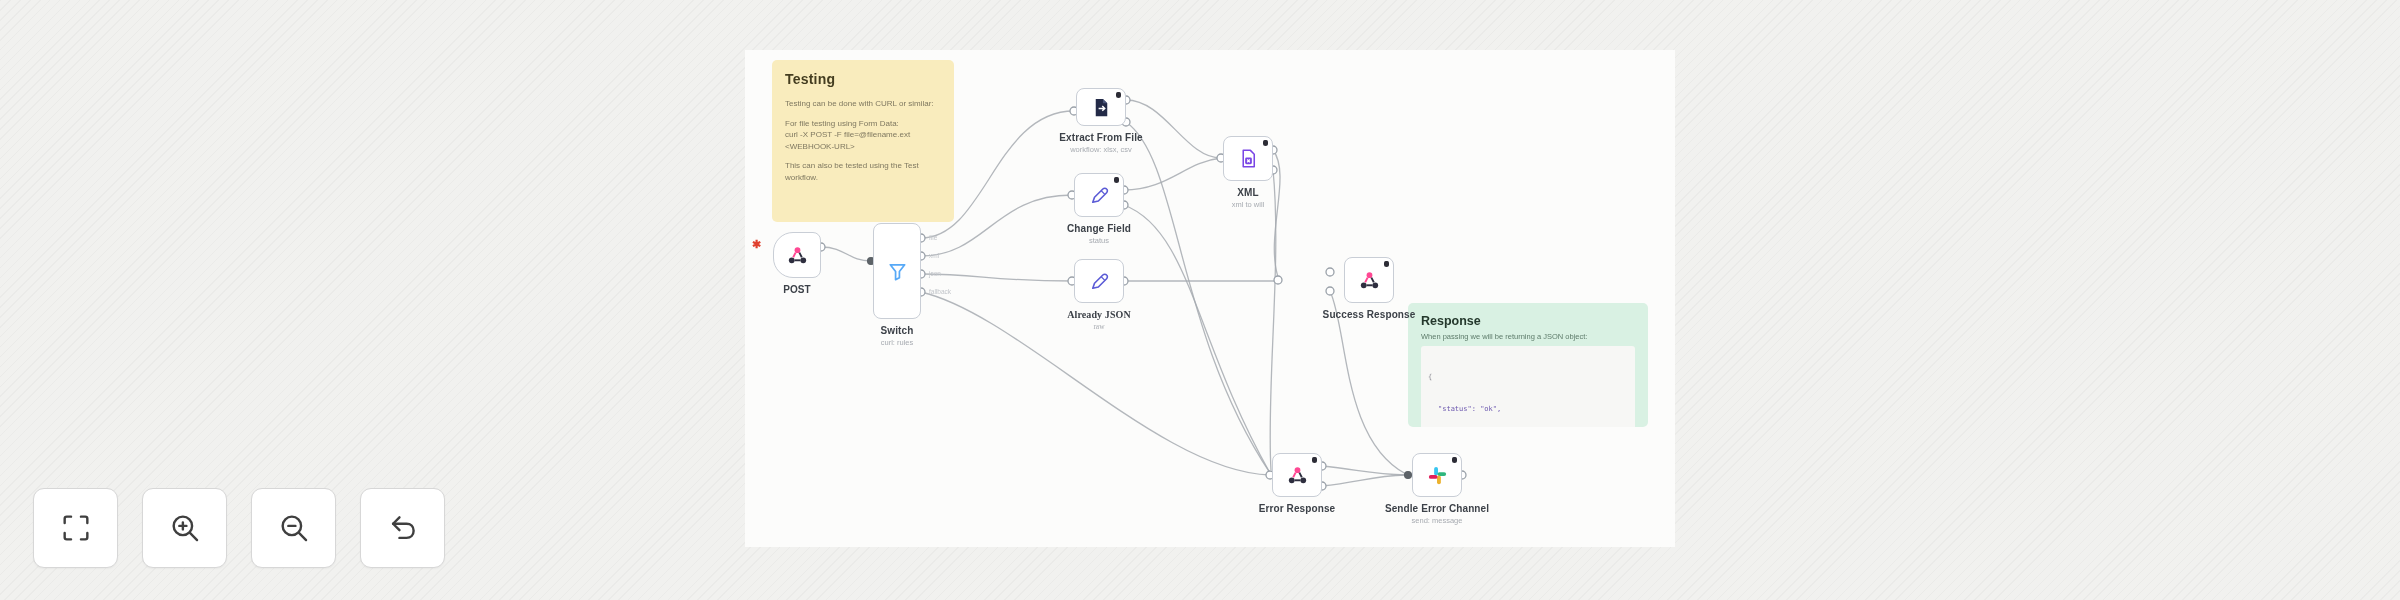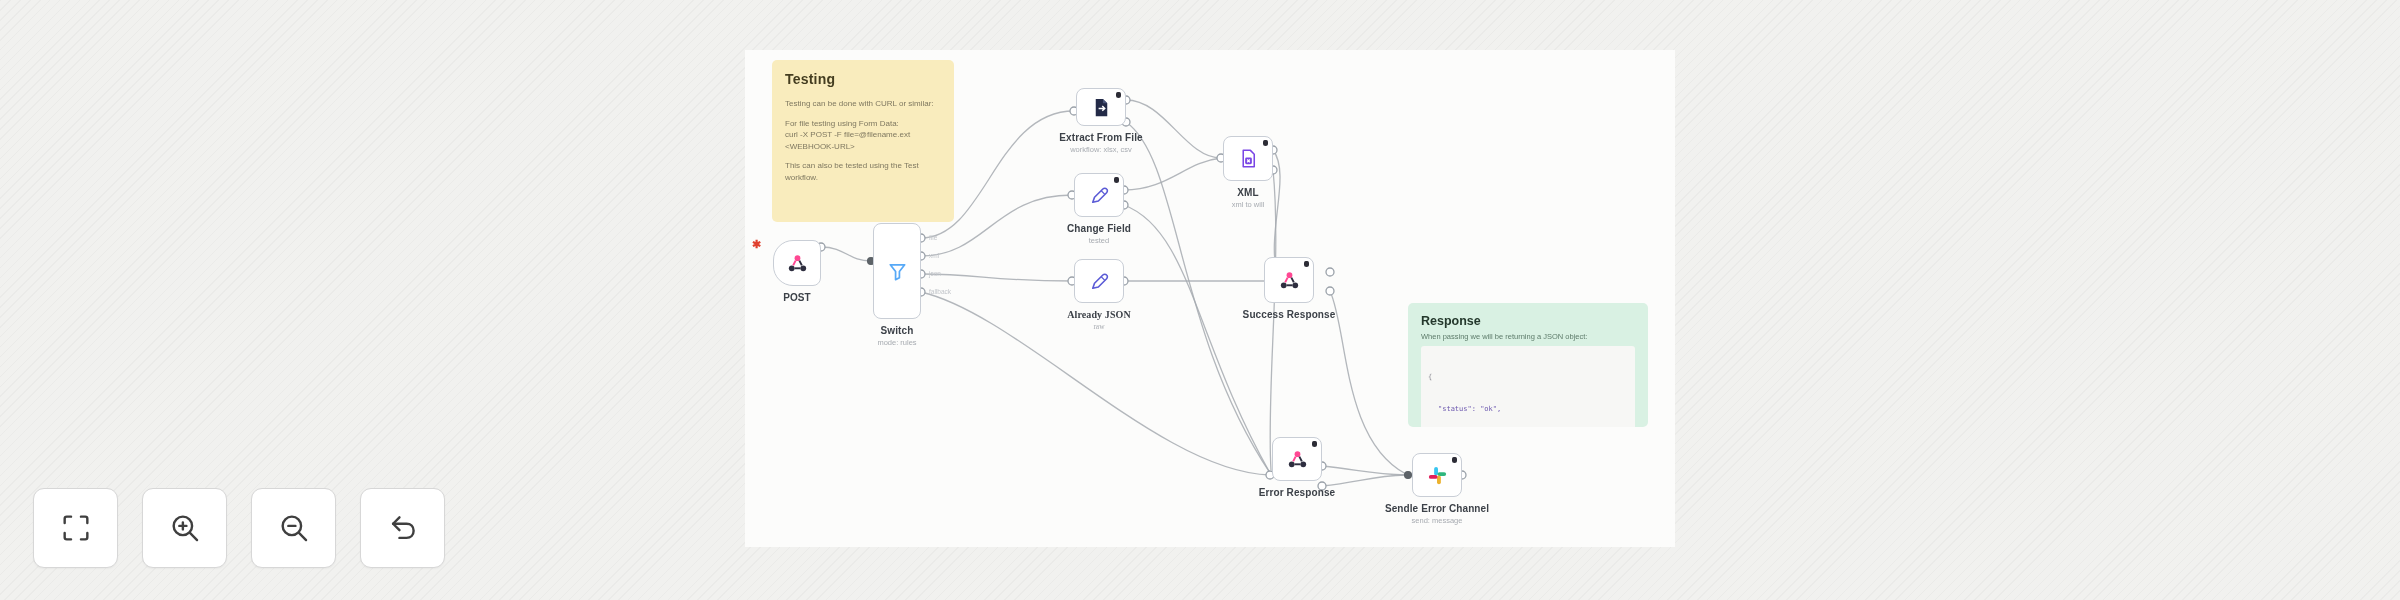--- a/index.html
+++ b/index.html
@@ -146,42 +146,42 @@
   <div class="sticky sticky-testing">
     <h3>Testing</h3>
     <p>Testing can be done with CURL or similar:</p>
     <p><span>For file testing using Form Data:</span><br>
       <span>curl -X POST -F file=@filename.ext &lt;WEBHOOK-URL&gt;</span></p>
     <p>This can also be tested using the Test workflow.</p>
   </div>
 
   <div class="issue-mark">✱</div>
 
-  <div class="node" style="left:773px; top:240px; width:48px; height:46px;">
+  <div class="node" style="left:773px; top:232px; width:48px; height:46px;">
     <div class="node-box trigger">
       <svg class="nicon" viewBox="0 0 24 24">
         <circle cx="12" cy="6.5" r="3" fill="#ff4893"></circle>
         <circle cx="6" cy="17" r="3" fill="#2e2e3f"></circle>
         <circle cx="18" cy="17" r="3" fill="#2e2e3f"></circle>
         <path d="M10 9 L7.5 14" stroke="#ff4893" stroke-width="2" fill="none"></path>
         <path d="M14 9 L16.5 14" stroke="#2e2e3f" stroke-width="2" fill="none"></path>
         <path d="M9 17 H15" stroke="#2e2e3f" stroke-width="2" fill="none"></path>
       </svg>
     </div>
     <div class="node-label">POST</div>
   </div>
 
   <div class="node" style="left:873px; top:223px; width:48px; height:96px;">
     <div class="node-box">
       <svg class="nicon" viewBox="0 0 24 24">
         <path d="M4.5 5 H19.5 L14 12 V18.5 L10 20.5 V12 Z" fill="none" stroke="#57a9f7" stroke-width="1.8" stroke-linejoin="round"></path>
       </svg>
     </div>
     <div class="node-label">Switch</div>
-    <div class="node-sub">mode: rules</div>
+    <div class="node-sub">curl: rules</div>
   </div>
 
   <div class="node" style="left:1076px; top:88px; width:50px; height:38px;">
     <div class="node-box">
       <svg class="nicon" viewBox="0 0 24 24">
         <path d="M6 3 H13.5 L18 7.5 V21 H6 Z" fill="#232a47"></path>
         <path d="M13.5 3 V7.5 H18 Z" fill="#4a5579"></path>
         <path d="M9 13 H15 M12.8 10.5 L15.4 13 L12.8 15.5" stroke="#ffffff" stroke-width="1.5" fill="none"></path>
       </svg>
       <span class="corner-dot"></span>
@@ -192,21 +192,21 @@
 
   <div class="node" style="left:1074px; top:173px; width:50px; height:44px;border-radius:13px;">
     <div class="node-box">
       <svg class="nicon" viewBox="0 0 24 24">
         <path d="M5 19 L6.8 13.8 L15.5 5.2 C16.6 4.1 18.4 4.1 19.4 5.2 C20.5 6.2 20.5 8 19.4 9.1 L10.8 17.7 L5 19 Z" fill="none" stroke="#5b5bd6" stroke-width="1.7" stroke-linejoin="round"></path>
         <path d="M13.8 7 L17.6 10.8" stroke="#5b5bd6" stroke-width="1.3"></path>
       </svg>
       <span class="corner-dot"></span>
     </div>
     <div class="node-label">Change Field</div>
-    <div class="node-sub">tested</div>
+    <div class="node-sub">status</div>
   </div>
 
   <div class="node" style="left:1074px; top:259px; width:50px; height:44px;font-family:Liberation Serif, serif;">
     <div class="node-box">
       <svg class="nicon" viewBox="0 0 24 24">
         <path d="M5 19 L6.8 13.8 L15.5 5.2 C16.6 4.1 18.4 4.1 19.4 5.2 C20.5 6.2 20.5 8 19.4 9.1 L10.8 17.7 L5 19 Z" fill="none" stroke="#5b5bd6" stroke-width="1.7" stroke-linejoin="round"></path>
         <path d="M13.8 7 L17.6 10.8" stroke="#5b5bd6" stroke-width="1.3"></path>
       </svg>
     </div>
     <div class="node-label">Already JSON</div>
@@ -219,36 +219,36 @@
         <path d="M6.5 3.5 H14 L18 7.5 V20.5 H6.5 Z" fill="none" stroke="#7a46e5" stroke-width="1.6" stroke-linejoin="round"></path>
         <rect x="8.5" y="11" width="7" height="7" rx="1.5" fill="#7a46e5"></rect>
         <path d="M10.6 13.1 L13.4 15.9 M13.4 13.1 L10.6 15.9" stroke="#ffffff" stroke-width="1.3"></path>
       </svg>
       <span class="corner-dot"></span>
     </div>
     <div class="node-label">XML</div>
     <div class="node-sub">xml to will</div>
   </div>
 
-  <div class="node" style="left:1264px; top:257px; width:50px; height:46px;">
+  <div class="node" style="left:1344px; top:257px; width:50px; height:46px;">
     <div class="node-box">
       <svg class="nicon" viewBox="0 0 24 24">
         <circle cx="12" cy="6.5" r="3" fill="#ff4893"></circle>
         <circle cx="6" cy="17" r="3" fill="#2e2e3f"></circle>
         <circle cx="18" cy="17" r="3" fill="#2e2e3f"></circle>
         <path d="M10 9 L7.5 14" stroke="#ff4893" stroke-width="2" fill="none"></path>
         <path d="M14 9 L16.5 14" stroke="#2e2e3f" stroke-width="2" fill="none"></path>
         <path d="M9 17 H15" stroke="#2e2e3f" stroke-width="2" fill="none"></path>
       </svg>
       <span class="corner-dot"></span>
     </div>
     <div class="node-label">Success Response</div>
   </div>
 
-  <div class="node" style="left:1272px; top:437px; width:50px; height:44px;">
+  <div class="node" style="left:1272px; top:453px; width:50px; height:44px;">
     <div class="node-box">
       <svg class="nicon" viewBox="0 0 24 24">
         <circle cx="12" cy="6.5" r="3" fill="#ff4893"></circle>
         <circle cx="6" cy="17" r="3" fill="#2e2e3f"></circle>
         <circle cx="18" cy="17" r="3" fill="#2e2e3f"></circle>
         <path d="M10 9 L7.5 14" stroke="#ff4893" stroke-width="2" fill="none"></path>
         <path d="M14 9 L16.5 14" stroke="#2e2e3f" stroke-width="2" fill="none"></path>
         <path d="M9 17 H15" stroke="#2e2e3f" stroke-width="2" fill="none"></path>
       </svg>
       <span class="corner-dot"></span>

